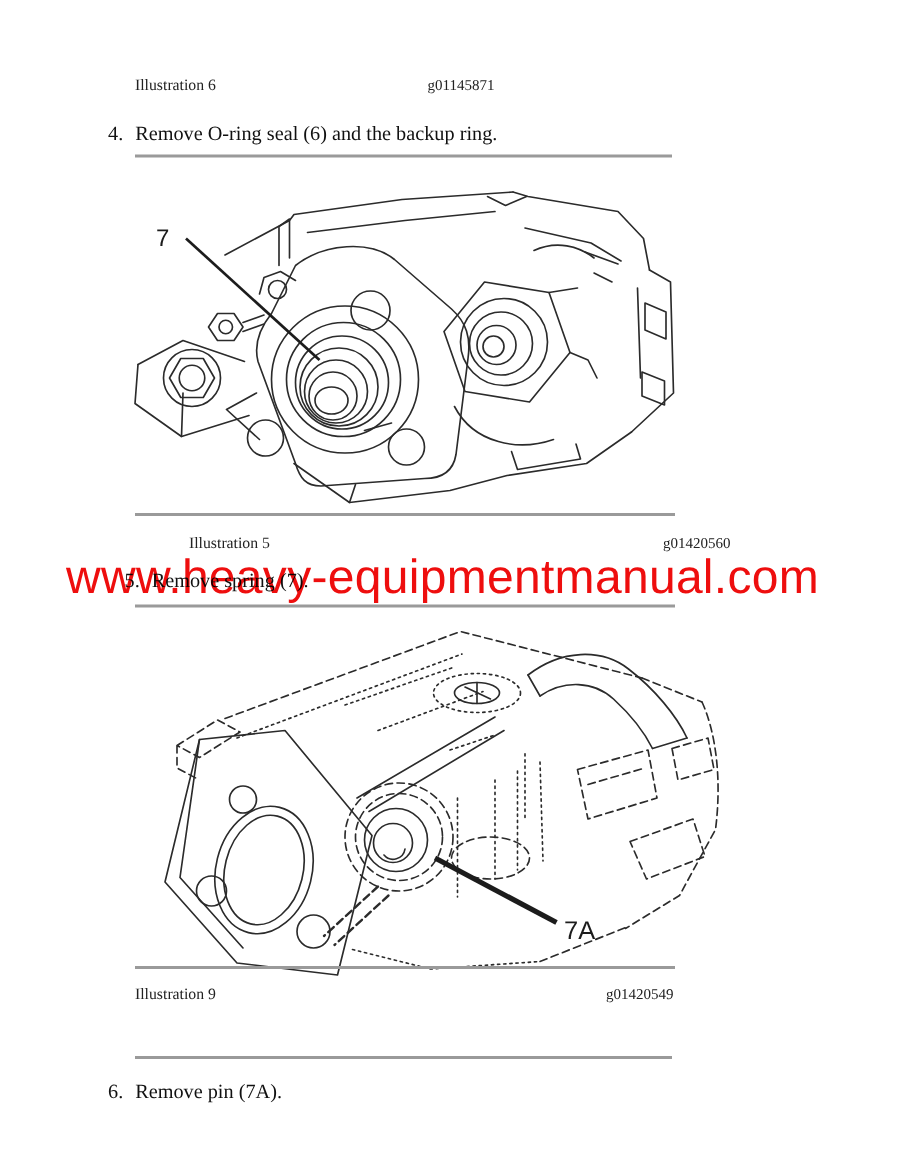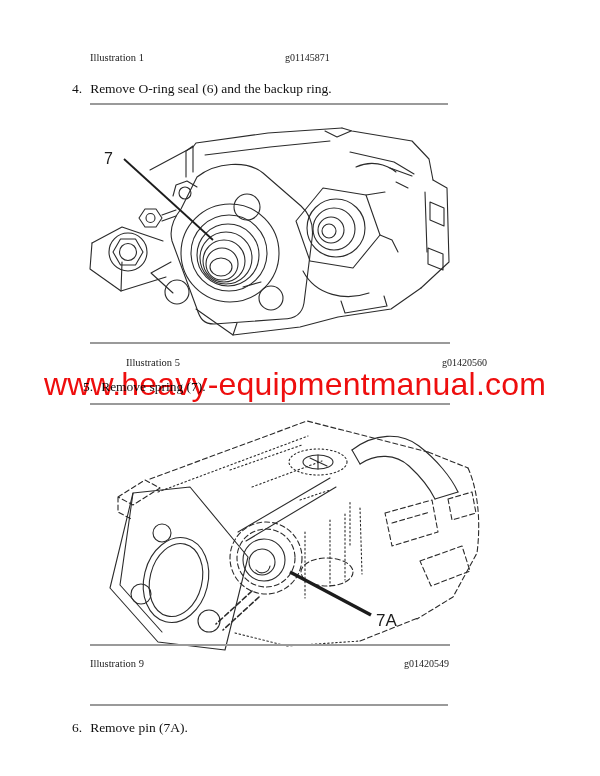--- a/index.html
+++ b/index.html
@@ -25,21 +25,21 @@
     mix-blend-mode:multiply;
   }
   .ln{fill:none;stroke:#2b2b2b;stroke-width:1.1;stroke-linejoin:round;stroke-linecap:round;}
   .d{stroke-dasharray:5 3;}
   .t{stroke-dasharray:1.5 2.6;}
 </style>
 </head>
 <body>
 
 <div class="caption-row row-c4" style="top:52px;">
-  <span class="cap-label">Illustration 1</span>
+  <span class="cap-label">Illustration 6</span>
   <span class="cap-gnum">g01145871</span>
 </div>
 
 <div class="step" style="top:81px;">
   <span class="step-num">4.</span><span>Remove O-ring seal (6) and the backup ring.</span>
 </div>
 
 <div class="rule" style="top:103px;width:358px;"></div>
 
 <svg class="fig" style="left:78px;top:110px;" width="374" height="234" viewBox="78 110 374 234">

